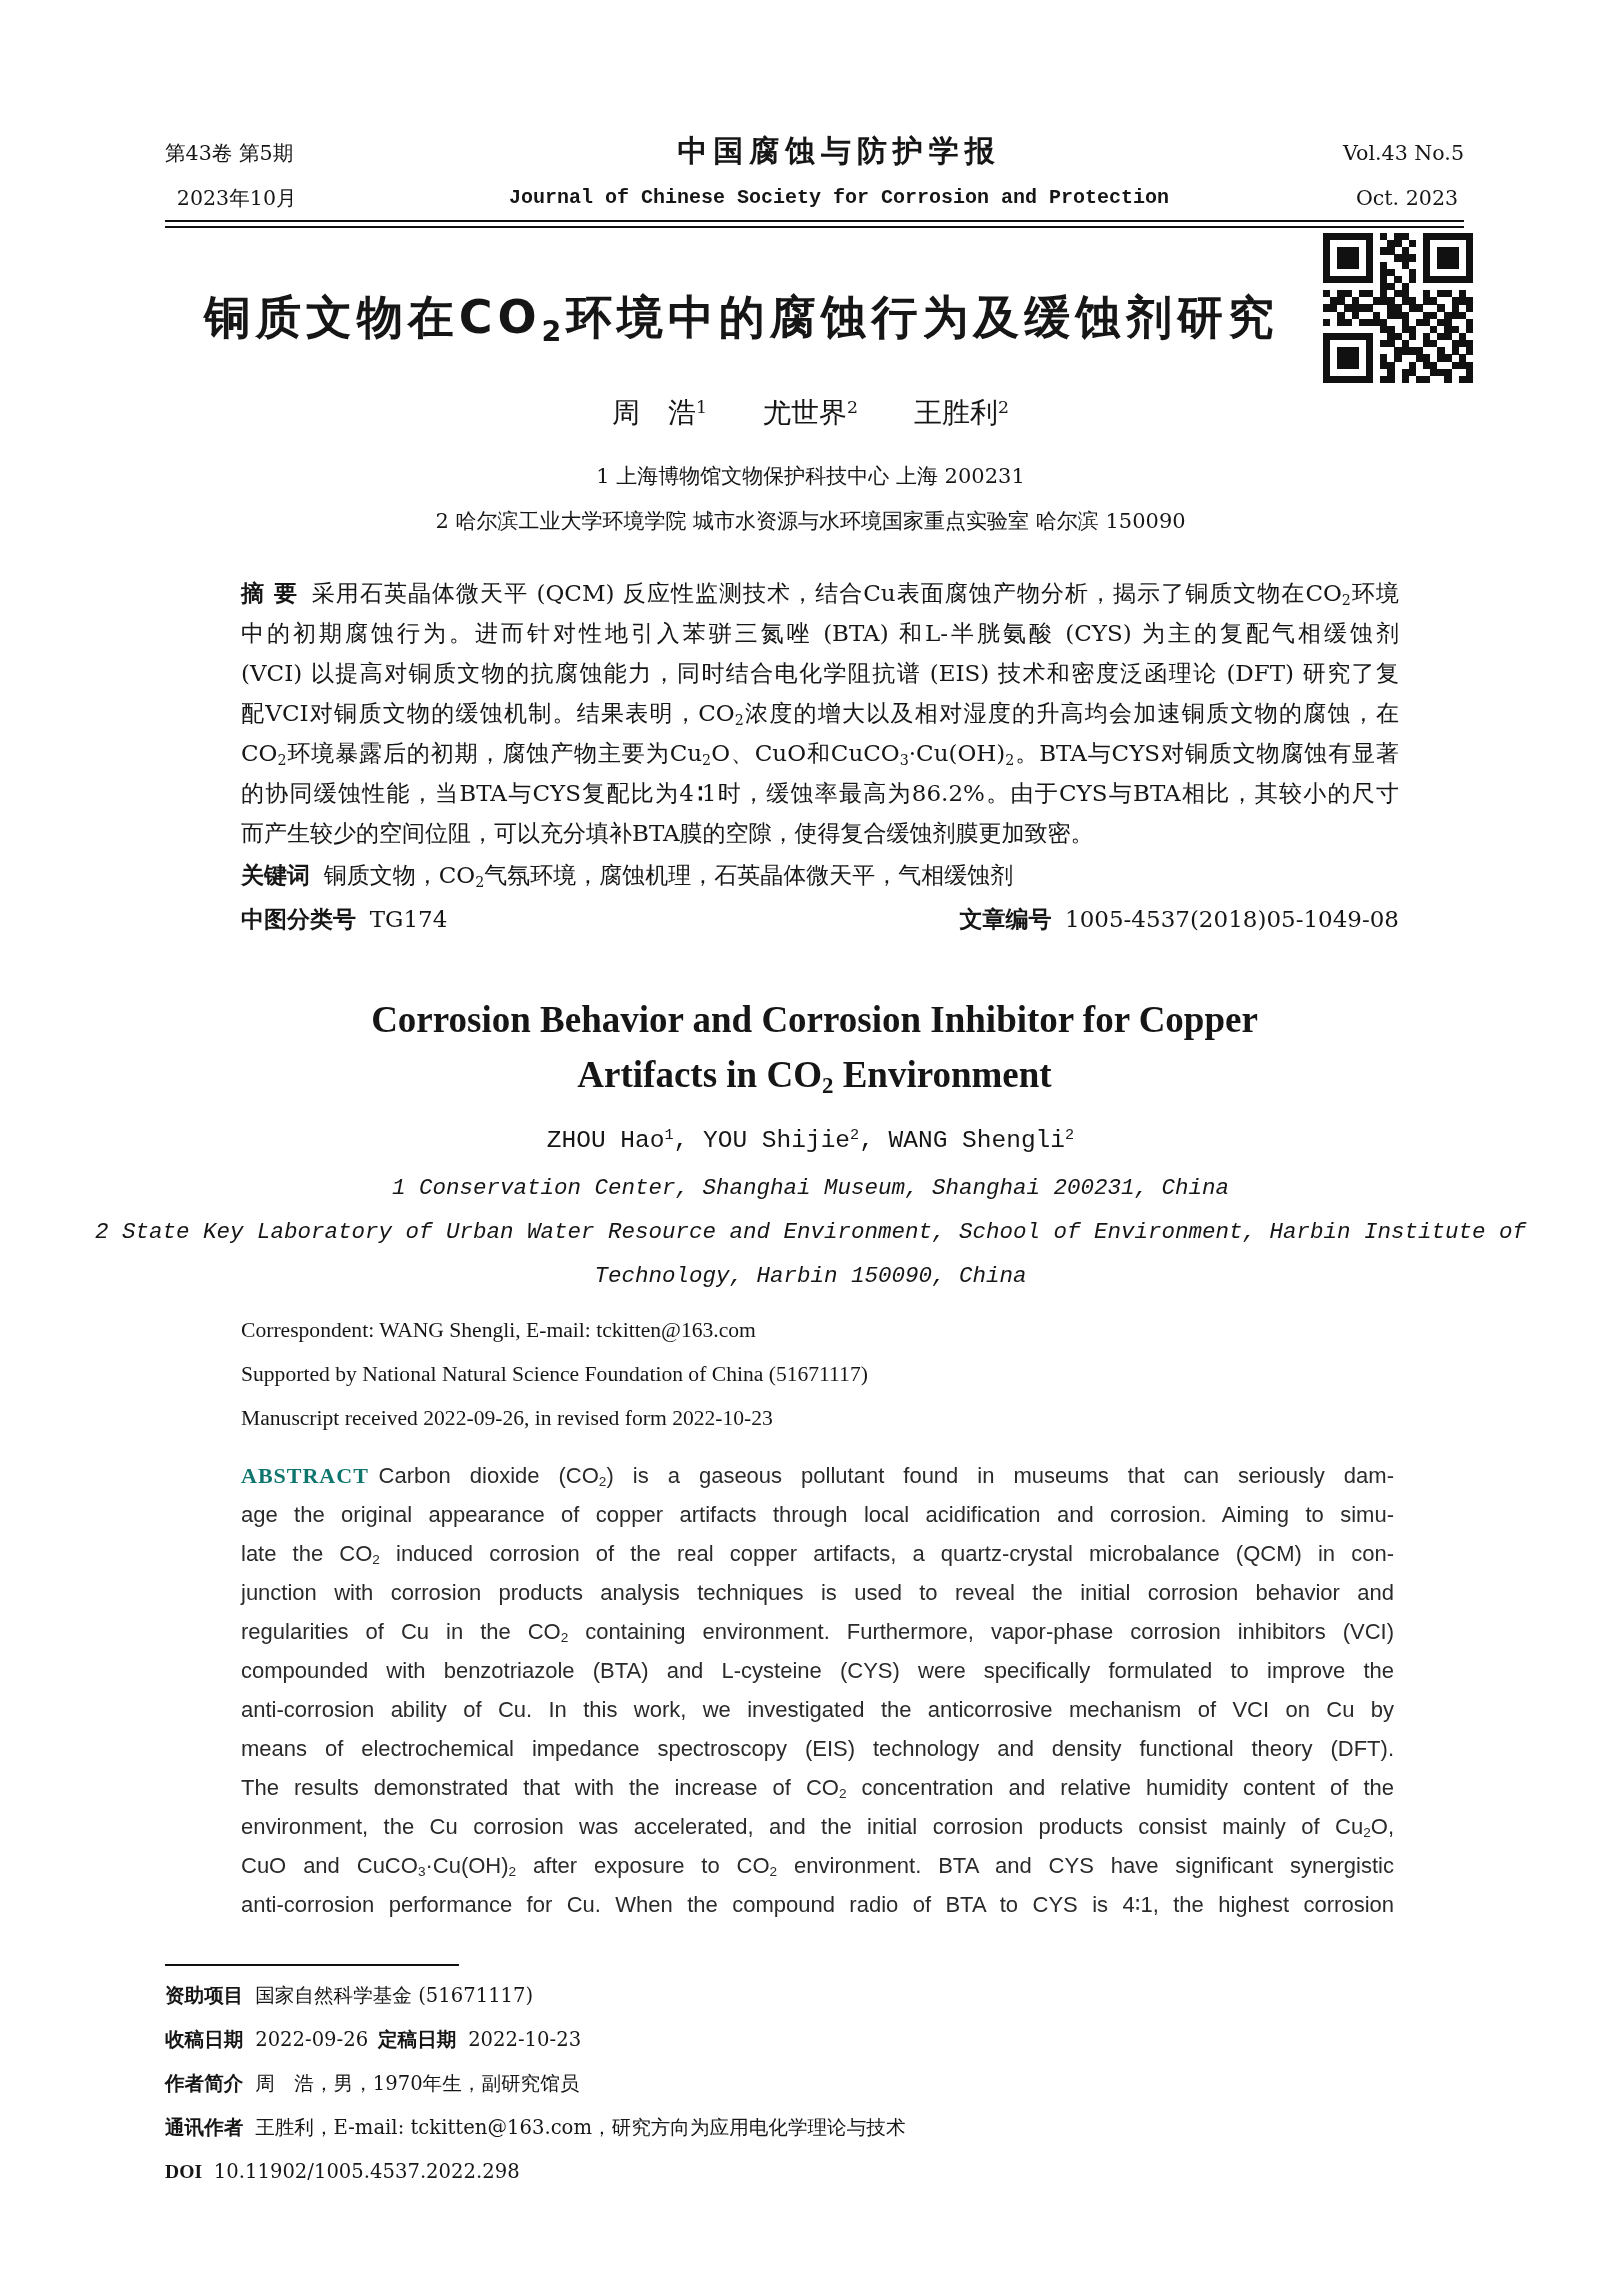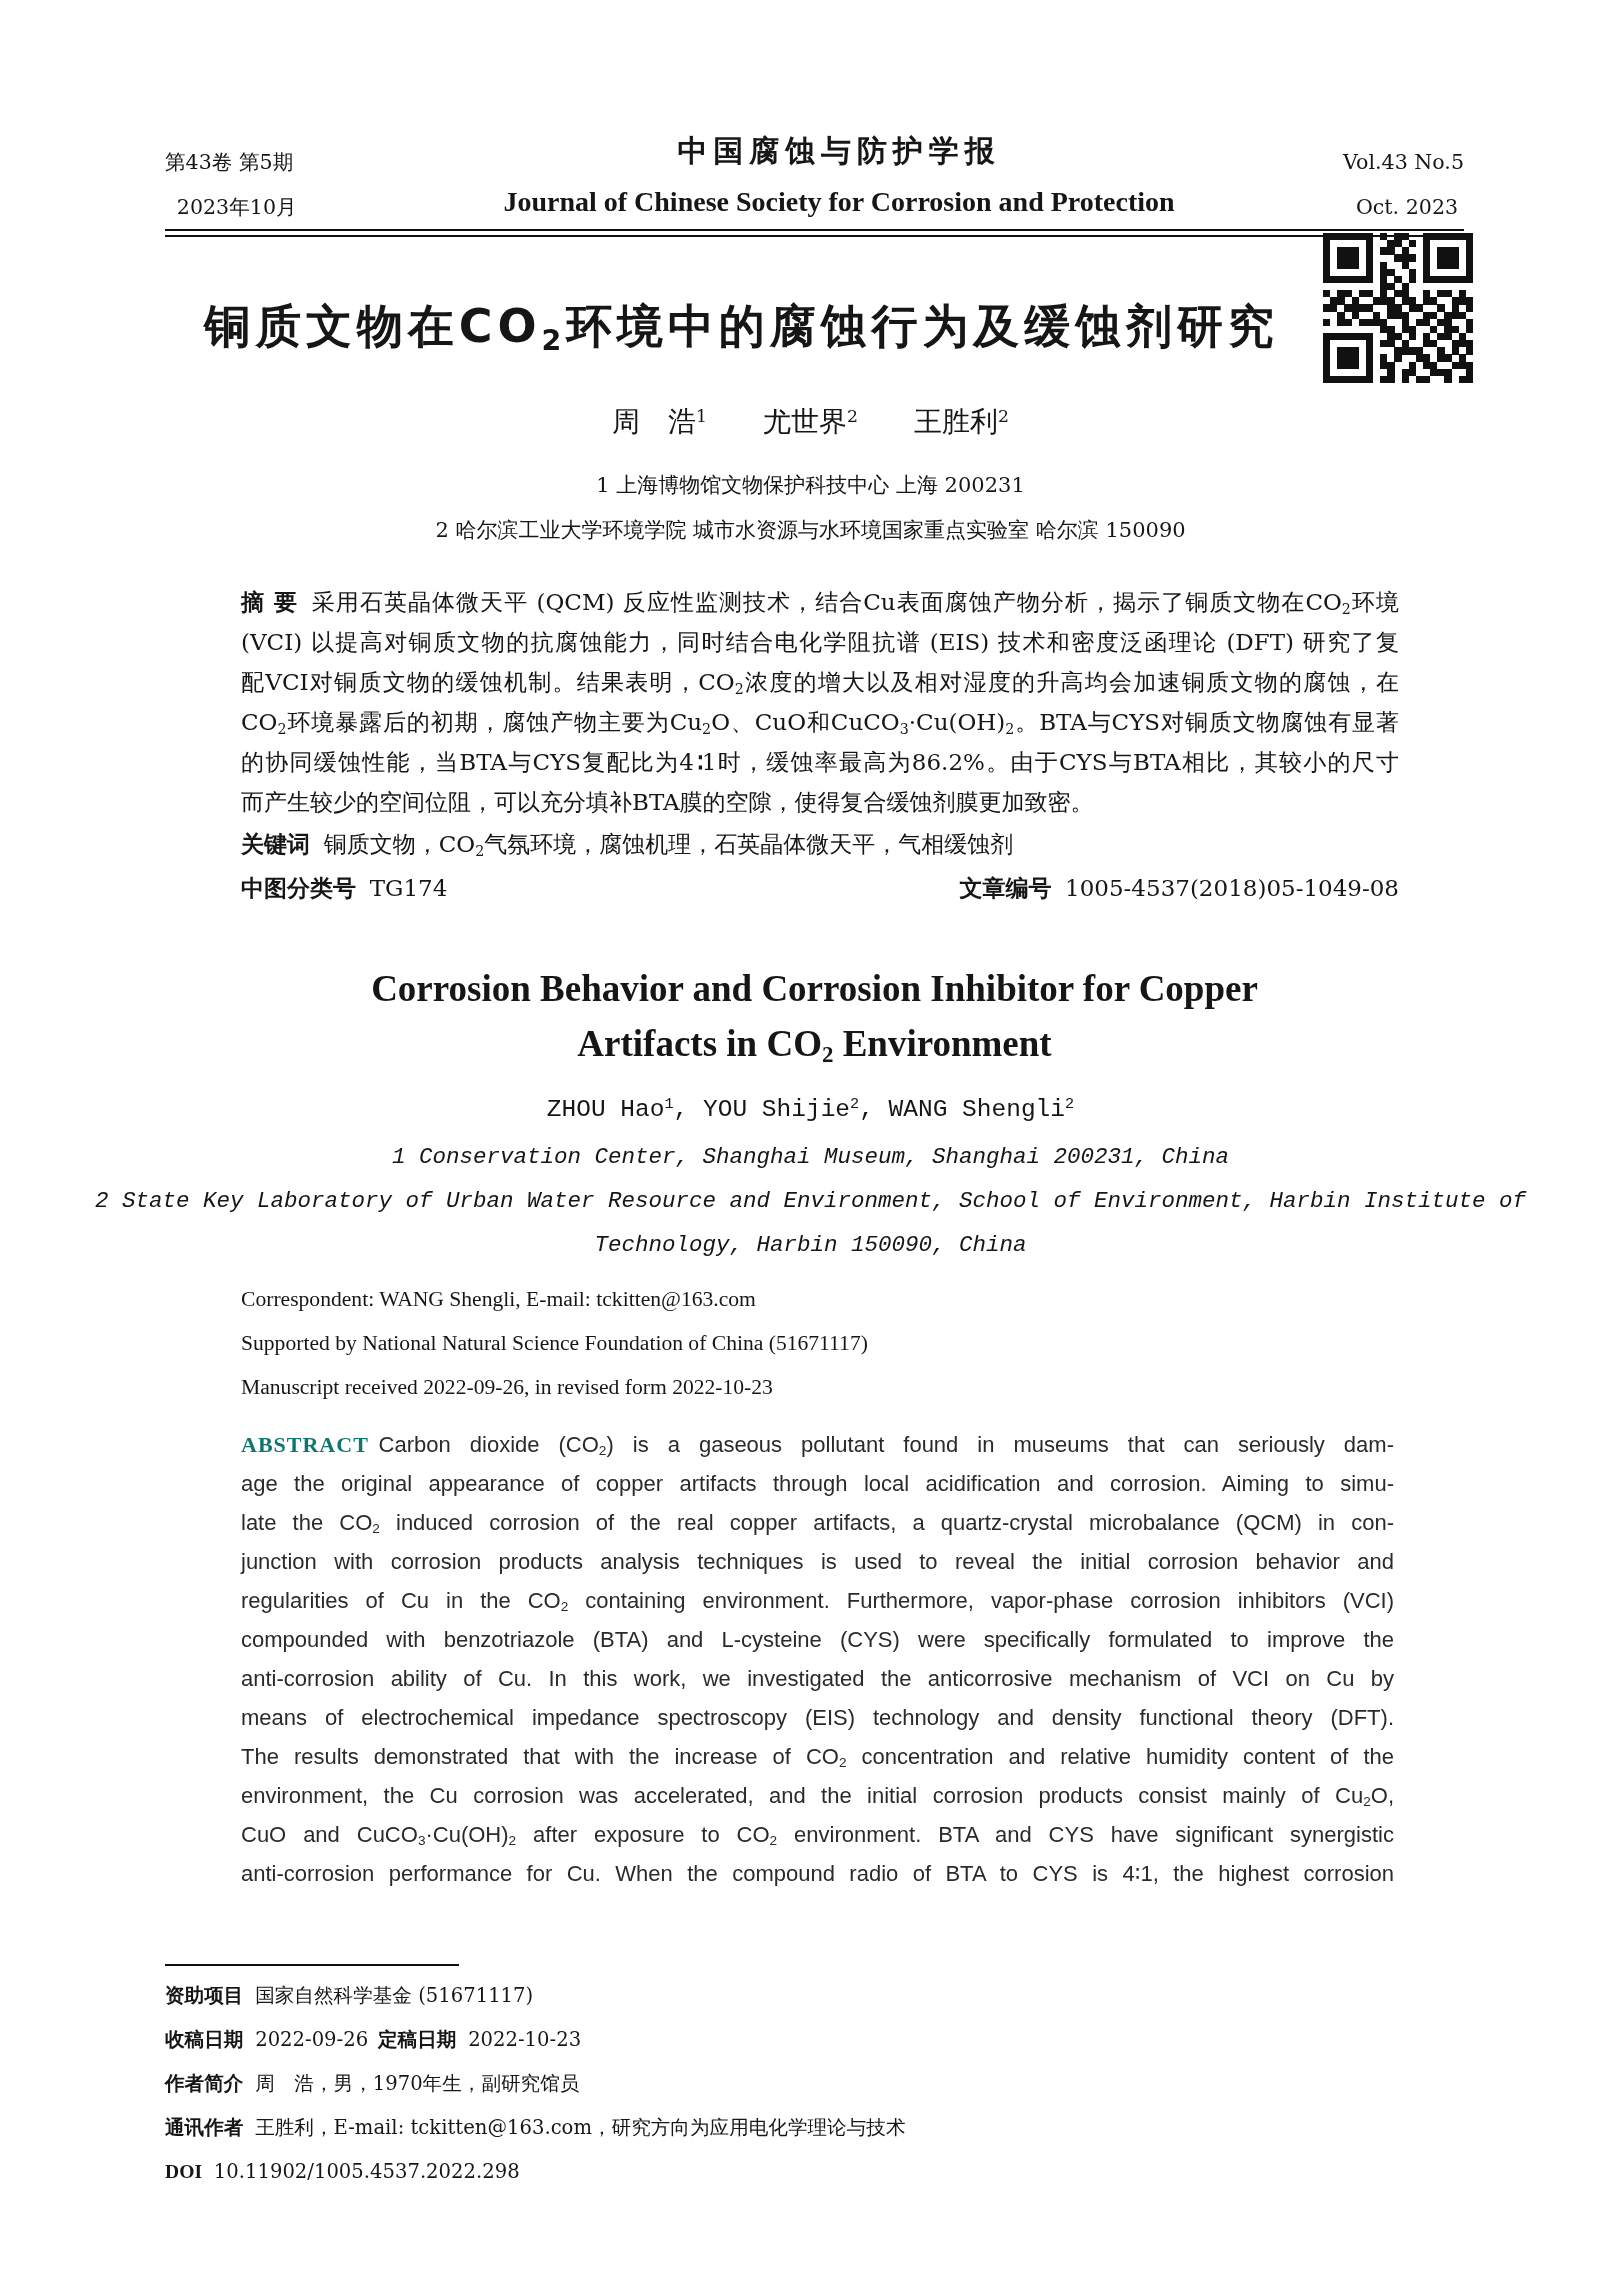--- a/index.html
+++ b/index.html
@@ -13,21 +13,21 @@
 
   
   .masthead { display:flex; align-items:flex-end; margin:0 157px 0 165px; padding-top:131px;gap:48px; }
   .mh-left  { width:216px; text-align:left; font-size:20.6px; line-height:1; }
   .mh-right { width:167px; text-align:right; font-size:20.6px; line-height:1; }
   .mh-left .row2, .mh-right .row2 { margin-top:24.5px; }
   .mh-left .row2 { padding-left:11.8px; }
   .mh-right .row2 { padding-right:5.9px; }
   .mh-center { flex:1; text-align:center; }
   .journal-cn { font-size:30px; font-weight:700; letter-spacing:5.9px; font-family:"DejaVu Serif",serif; }
-  .journal-en { margin-top:13.7px; font-size:28px; font-weight:700; font-family:Liberation Serif, serif; }
+  .journal-en { margin-top:13.7px; font-size:20px; font-weight:700; font-family:Liberation Mono, monospace; }
   .rule-double { margin:11.8px 157px 0 165px; height:3.9px; border-top:2.9px solid #101010; border-bottom:2px solid #101010; }
 
   
   .qr-box { position:absolute; left:1323px; top:233px; width:150px; height:150px; }
   .qr-box svg { width:100%; height:100%; }
   .qr-box rect { fill:#111; }
 
   
   .title-cn {
     margin:59px 314px 0 176px; text-align:center;
@@ -341,20 +341,21 @@
 
   <h1 class="title-cn">铜质文物在CO<sub>2</sub>环境中的腐蚀行为及缓蚀剂研究</h1>
   <div class="authors-cn">周　浩<sup>1</sup>　　尤世界<sup>2</sup>　　王胜利<sup>2</sup></div>
   <div class="affil-cn">
     <div>1 上海博物馆文物保护科技中心  上海  200231</div>
     <div>2 哈尔滨工业大学环境学院  城市水资源与水环境国家重点实验室  哈尔滨  150090</div>
   </div>
 
   <section class="abstract-cn">
     <div class="jline"><span class="cn-label">摘  要</span><span>采用石英晶体微天平 (QCM) 反应性监测技术，结合Cu表面腐蚀产物分析，揭示了铜质文物在CO<sub>2</sub>环境</span></div>
+    <div class="jline">中的初期腐蚀行为。进而针对性地引入苯骈三氮唑 (BTA) 和L-半胱氨酸 (CYS) 为主的复配气相缓蚀剂</div>
     <div class="jline">(VCI) 以提高对铜质文物的抗腐蚀能力，同时结合电化学阻抗谱 (EIS) 技术和密度泛函理论 (DFT) 研究了复</div>
     <div class="jline">配VCI对铜质文物的缓蚀机制。结果表明，CO<sub>2</sub>浓度的增大以及相对湿度的升高均会加速铜质文物的腐蚀，在</div>
     <div class="jline">CO<sub>2</sub>环境暴露后的初期，腐蚀产物主要为Cu<sub>2</sub>O、CuO和CuCO<sub>3</sub>·Cu(OH)<sub>2</sub>。BTA与CYS对铜质文物腐蚀有显著</div>
     <div class="jline">的协同缓蚀性能，当BTA与CYS复配比为4∶1时，缓蚀率最高为86.2%。由于CYS与BTA相比，其较小的尺寸</div>
     <div class="jline-last">而产生较少的空间位阻，可以充分填补BTA膜的空隙，使得复合缓蚀剂膜更加致密。</div>
     <div class="kw-line"><span class="cn-label">关键词</span><span>铜质文物，CO<sub>2</sub>气氛环境，腐蚀机理，石英晶体微天平，气相缓蚀剂</span></div>
     <div class="clc-row">
       <div><span class="cn-label">中图分类号</span><span>TG174</span></div>
       <div><span class="cn-label">文章编号</span><span>1005-4537(2018)05-1049-08</span></div>
     </div>

